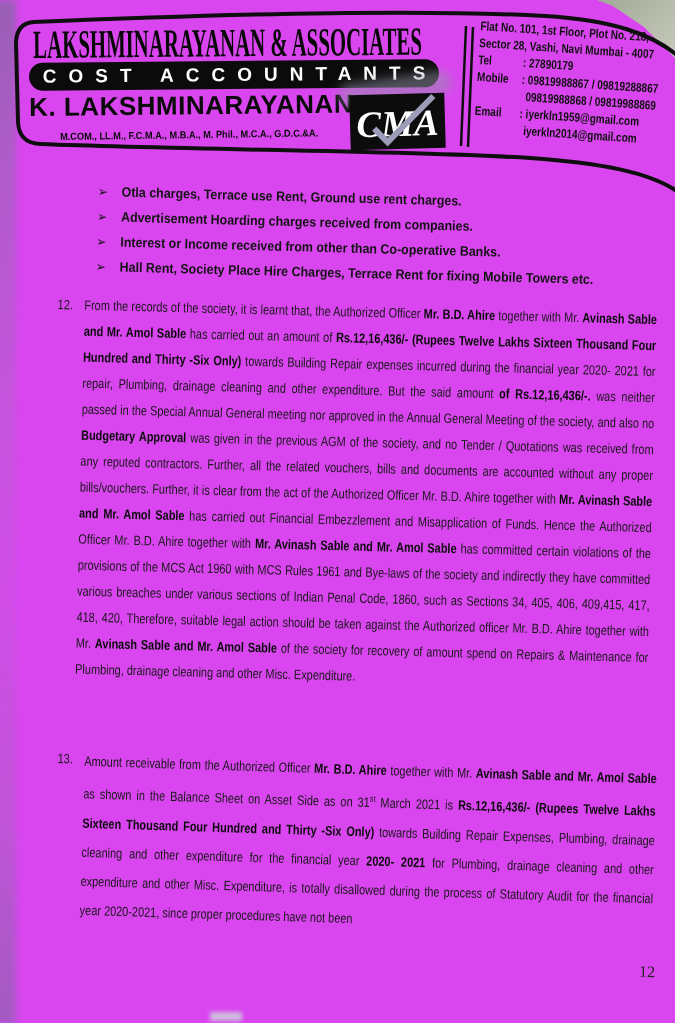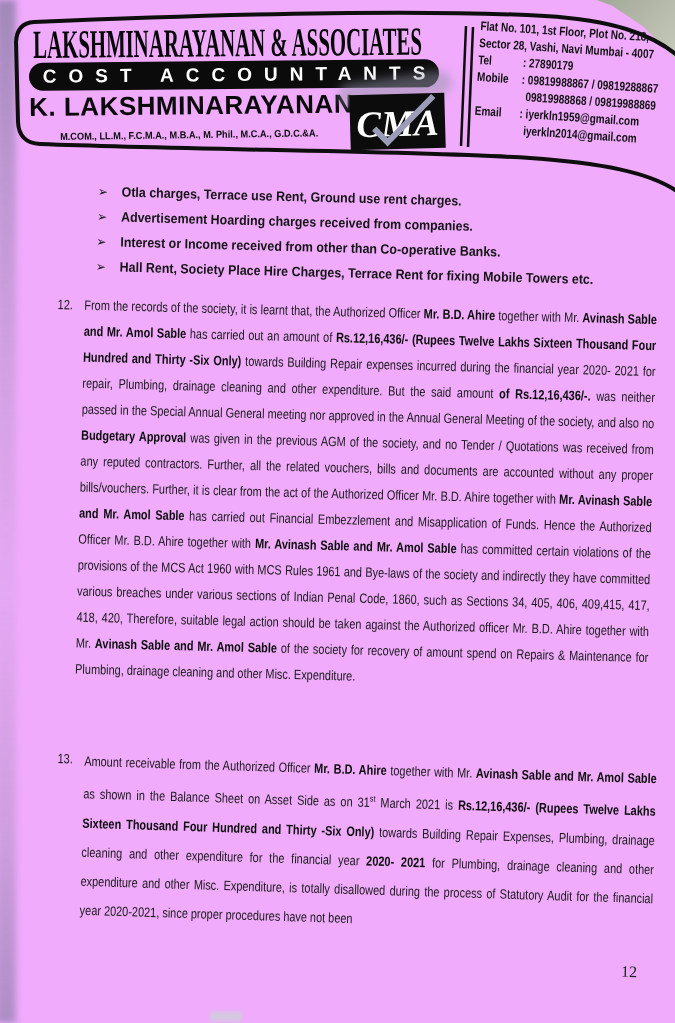--- a/index.html
+++ b/index.html
@@ -1,18 +1,18 @@
 <!DOCTYPE html>
 <html><head>
 <meta charset="utf-8">
 <style>
   html,body{margin:0;padding:0;background:#dfdfdf;}
   .page{
     position:relative;width:675px;height:1023px;overflow:hidden;
-    background:#f0abfc;font-family:"Liberation Sans",sans-serif;color:#1a1a1a;
+    background:#d946ef;font-family:"Liberation Sans",sans-serif;color:#1a1a1a;
   }
   
   .edge-left{
     position:absolute;left:-4px;top:0;width:20px;height:100%;pointer-events:none;
     background:linear-gradient(to bottom,
       rgba(108,113,140,.60) 0%, rgba(118,123,150,.42) 16%,
       rgba(128,133,158,.24) 38%, rgba(138,143,165,.10) 58%,
       rgba(120,125,150,.28) 82%, rgba(108,113,145,.50) 100%);
     filter:blur(3px);
   }
@@ -81,21 +81,21 @@
   .p12{left:58px;top:292px;width:740px;transform:rotate(1.45deg) scaleX(0.81);}
   .p13{left:58px;top:746px;width:740px;transform:rotate(1.75deg) scaleX(0.81);}
   .pnum{position:absolute;left:0;top:0;font-size:13.5px;line-height:26px;color:#181818;}
   .pbody{margin-left:33px;text-align:justify;font-size:13.5px;color:#181818;}
   .p12 .pbody{line-height:26px;}
   .p13 .pbody{line-height:29px;}
   .seg{font-weight:normal;}
   .seg-bold{font-weight:bold;color:#0c0c0c;}
   .seg-sup{vertical-align:super;font-size:9px;}
   .pagenum{
-    position:absolute;left:621px;top:963px;font-family:"Liberation Serif",serif;
+    position:absolute;left:639px;top:963px;font-family:"Liberation Serif",serif;
     font-size:16px;color:#222;transform:rotate(1deg);
   }
 </style>
 </head>
 <body>
 
 <div class="page">
 
   <div class="edge-left"></div>
   <div class="corner-tr"></div>

